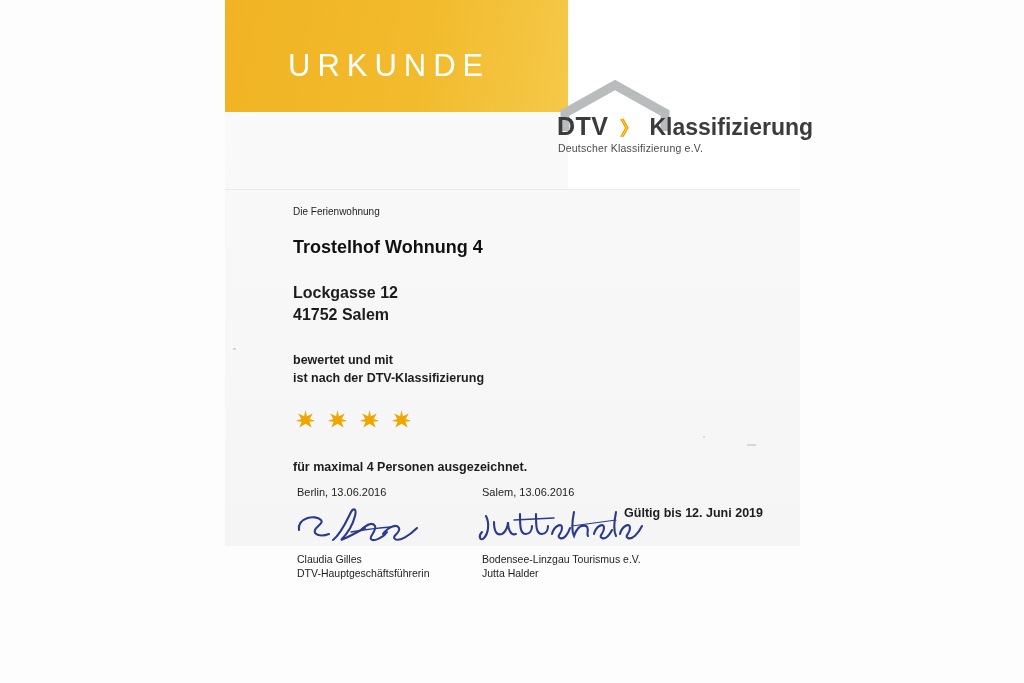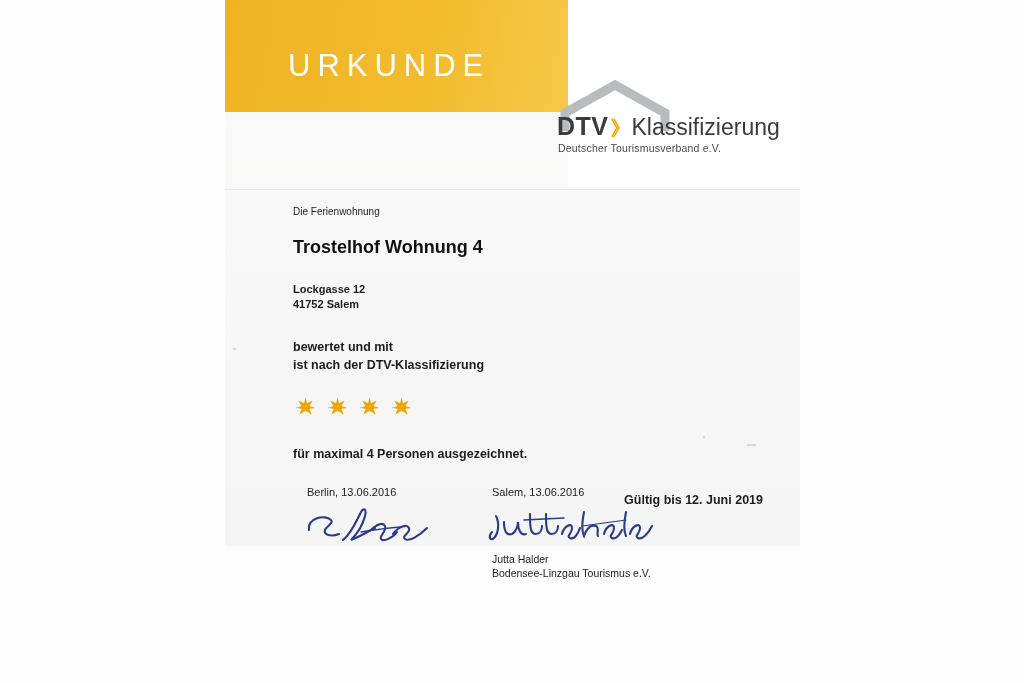--- a/index.html
+++ b/index.html
@@ -73,39 +73,39 @@
     position: absolute;
     left: 230px;
     top: -3px;
   }
   .logo-text-row {
     position: absolute;
     left: 232px;
     top: 30px;
     display: flex;
     align-items: baseline;
-    gap: 0;
+    gap: 9px;
   }
   .logo-dtv {
     font-size: 25px;
     font-weight: bold;
     color: #3b3b3b;
     letter-spacing: 0.5px;
   }
   .logo-chev {
     color: #f0a500;
     font-size: 20px;
     letter-spacing: -4px;
     margin: 0 5px 0 2px;
     font-weight: bold;
   }
   .logo-klass {
     font-size: 23px;
     color: #3b3b3b;
-    font-weight: 400;
+    font-weight: 700;
   }
   .logo-sub {
     position: absolute;
     left: 233px;
     top: 60px;
     font-size: 10.5px;
     color: #4a4a4a;
     letter-spacing: 0.2px;
   }
 
@@ -133,21 +133,21 @@
     margin-bottom: 0;
   }
   .object-name {
     font-size: 18px;
     font-weight: bold;
     color: #111111;
     margin-top: 20px;
   }
   .addr {
     margin-top: 24px;
-    font-size: 11px;
+    font-size: 16px;
     font-weight: bold;
     color: #1d1d1d;
     line-height: 1.35;
   }
   .eval {
     margin-top: 26px;
     font-size: 12.5px;
     font-weight: bold;
     color: #1d1d1d;
     line-height: 1.45;
@@ -175,21 +175,21 @@
     margin-top: 32px;
     font-size: 12.5px;
     font-weight: bold;
     color: #1d1d1d;
     text-align: right;
   }
 
   
   .sign-area {
     position: absolute;
-    left: 82px;
+    left: 72px;
     top: 486px;
     width: 470px;
   }
   .sign-cols {
     display: flex;
   }
   .sign-col {
     width: 185px;
   }
   .sign-col.right {
@@ -234,21 +234,21 @@
 
   <div class="logo-wrap">
     <svg class="house-icon" width="170" height="60" viewBox="0 0 170 60">
       <path d="M10 52 L10 34 L60 6 L110 34 L110 52" fill="none" stroke="#b9bcbd" stroke-width="9" stroke-linejoin="miter"></path>
     </svg>
     <div class="logo-text-row">
       <span class="logo-dtv">DTV</span>
       <span class="logo-chev">》</span>
       <span class="logo-klass">Klassifizierung</span>
     </div>
-    <div class="logo-sub">Deutscher Tourismusverband e.V.</div>
+    <div class="logo-sub">Deutscher Klassifizierung e.V.</div>
   </div>
 
   <div class="band-rule"></div>
 
   <div class="body-text">
     <div class="line-small">Die Ferienwohnung</div>
     <div class="object-name">Trostelhof Wohnung 4</div>
     <div class="addr">
       <div>Lockgasse 12</div>
       <div>41752 Salem</div>
@@ -281,40 +281,44 @@
     <div class="sign-cols">
       <div class="sign-col">
         <div class="place-date">Berlin, 13.06.2016</div>
         <svg class="sig-svg" width="160" height="42" viewBox="0 0 160 42">
           <path d="M8 24 C6 12, 24 8, 30 14 C33 17, 26 20, 24 24 C22 29, 30 31, 38 28" fill="none" stroke="#2a3a8c" stroke-width="2.1" stroke-linecap="round"></path>
           <path d="M42 34 C50 28, 56 14, 60 6 C62 2, 66 2, 64 10 C61 22, 54 30, 50 34 C58 31, 66 26, 74 22" fill="none" stroke="#2a3a8c" stroke-width="2.1" stroke-linecap="round"></path>
           <path d="M70 24 C76 18, 82 16, 84 20 C86 25, 78 30, 80 33 C82 36, 92 32, 96 26" fill="none" stroke="#2a3a8c" stroke-width="2.1" stroke-linecap="round"></path>
           <path d="M92 28 C98 20, 106 18, 108 22 C110 27, 100 30, 104 33 C108 36, 118 30, 126 22" fill="none" stroke="#2a3a8c" stroke-width="2.1" stroke-linecap="round"></path>
           <path d="M60 26 C72 24, 86 22, 100 21" fill="none" stroke="#2a3a8c" stroke-width="1.4" stroke-linecap="round"></path>
         </svg>
+        <div class="sign-name">
+          <div>Claudia Gilles</div>
+          <div>DTV-Hauptgeschäftsführerin</div>
+        </div>
       </div>
 
       <div class="sign-col right">
         <div class="place-date">Salem, 13.06.2016</div>
         <svg class="sig-svg" width="180" height="42" viewBox="0 0 180 42">
           <path d="M10 10 C14 18, 12 28, 8 32 C4 36, 2 30, 6 26" fill="none" stroke="#2a3a8c" stroke-width="2.1" stroke-linecap="round"></path>
           <path d="M18 16 C18 24, 20 30, 26 28 C30 26, 32 20, 32 16 C32 22, 34 30, 40 28" fill="none" stroke="#2a3a8c" stroke-width="2.1" stroke-linecap="round"></path>
           <path d="M44 8 C44 20, 44 28, 50 28 C54 28, 56 24, 56 20" fill="none" stroke="#2a3a8c" stroke-width="2.1" stroke-linecap="round"></path>
           <path d="M60 8 C60 20, 60 28, 66 28 C70 28, 72 24, 72 20" fill="none" stroke="#2a3a8c" stroke-width="2.1" stroke-linecap="round"></path>
           <path d="M38 14 L78 12" fill="none" stroke="#2a3a8c" stroke-width="1.4" stroke-linecap="round"></path>
           <path d="M76 28 C78 20, 86 16, 86 22 C86 28, 80 30, 84 32 C88 34, 92 28, 94 22" fill="none" stroke="#2a3a8c" stroke-width="2.1" stroke-linecap="round"></path>
           <path d="M98 6 C96 16, 96 26, 98 30 C100 24, 104 18, 110 20 C114 22, 110 28, 112 30" fill="none" stroke="#2a3a8c" stroke-width="2.1" stroke-linecap="round"></path>
           <path d="M118 28 C120 20, 128 16, 128 22 C128 28, 122 30, 126 32 C130 34, 134 28, 136 24" fill="none" stroke="#2a3a8c" stroke-width="2.1" stroke-linecap="round"></path>
           <path d="M140 6 C138 16, 138 26, 140 30" fill="none" stroke="#2a3a8c" stroke-width="2.1" stroke-linecap="round"></path>
           <path d="M144 28 C146 20, 154 16, 154 22 C154 28, 148 30, 152 32 C156 34, 162 28, 166 20" fill="none" stroke="#2a3a8c" stroke-width="2.1" stroke-linecap="round"></path>
           <path d="M96 20 C110 18, 126 16, 140 14" fill="none" stroke="#2a3a8c" stroke-width="1.2" stroke-linecap="round"></path>
         </svg>
         <div class="sign-name">
+          <div>Bodensee-Linzgau Tourismus e.V.</div>
           <div>Jutta Halder</div>
-          <div>Bodensee-Linzgau Tourismus e.V.</div>
         </div>
       </div>
     </div>
   </div>
 
   <div class="speck" style="left:8px; top:348px; width:3px; height:2px;"></div>
   <div class="speck" style="left:522px; top:444px; width:9px; height:2px;"></div>
   <div class="speck" style="left:478px; top:436px; width:2px; height:2px;"></div>
 </div>
 

